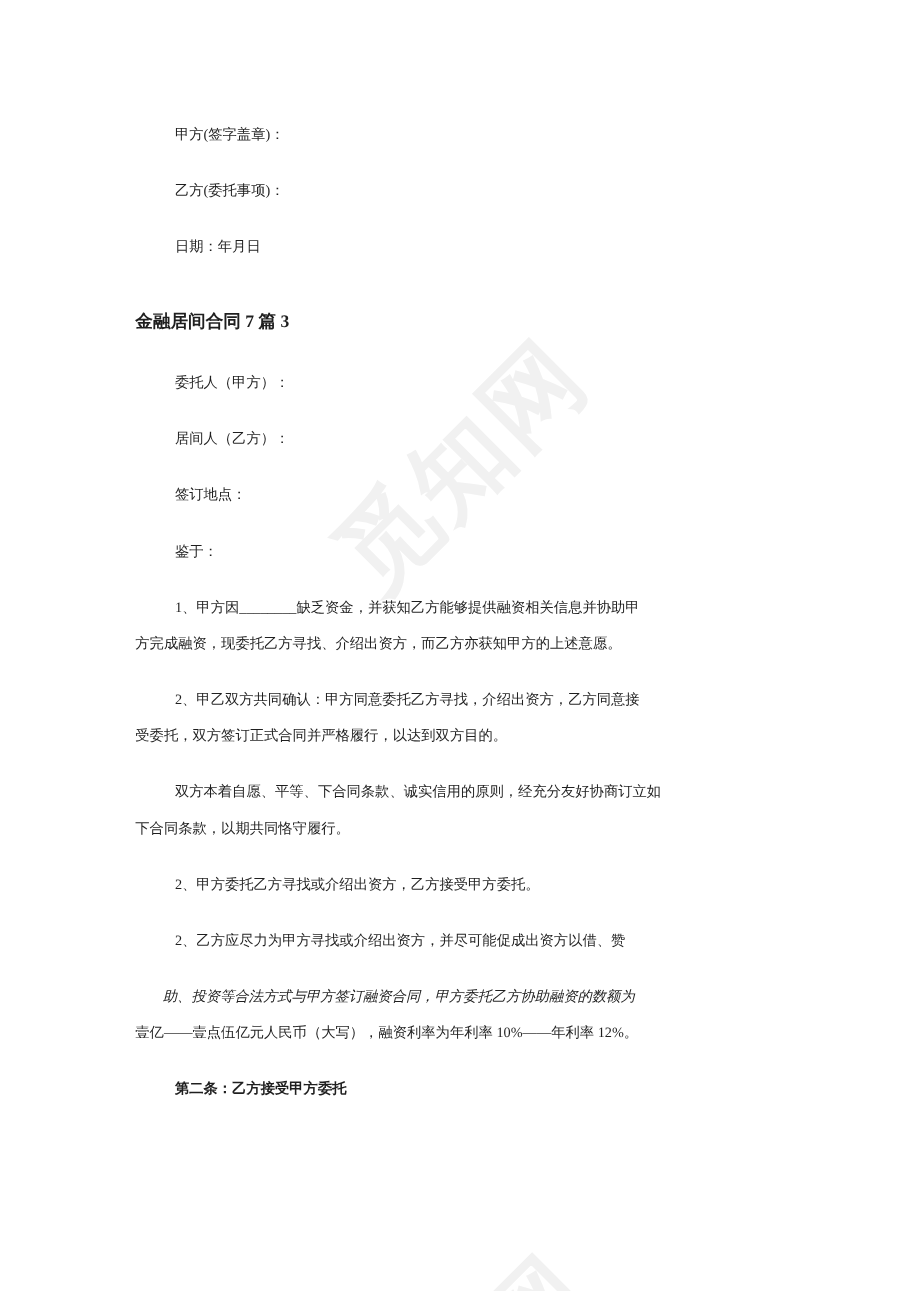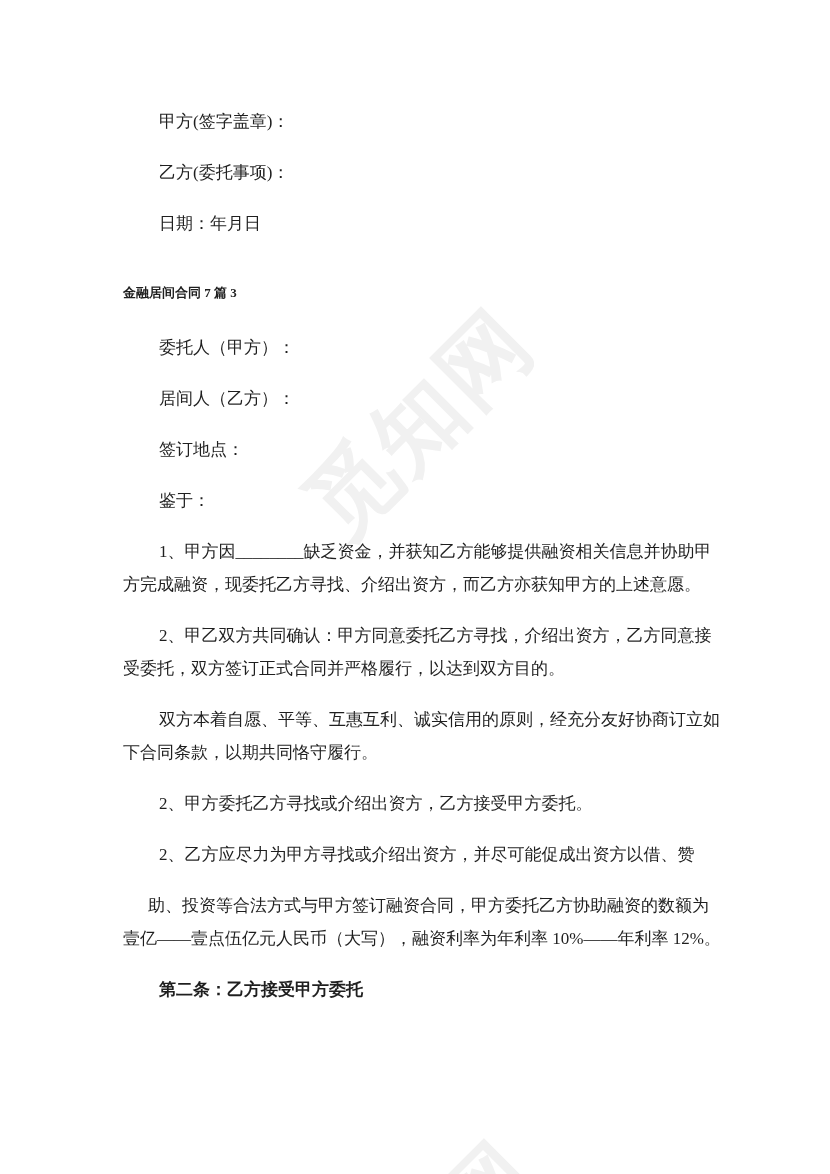--- a/index.html
+++ b/index.html
@@ -27,29 +27,29 @@
   .wm-bottom { left: 285px; top: 1196px; }
   .content {
     position: absolute;
     z-index: 1;
     left: 123px;
     top: 105px;
     width: 584px;
   }
   .blk { margin: 0 0 18px 0; }
   .ln {
-    font-size: 17px;
+    font-size: 13px;
     line-height: 33px;
     white-space: nowrap;
   }
   .ind2  { padding-left: 36px; }
-  .ind15 { padding-left: 25px; }
+  .ind15 { padding-left: 25px; font-style: italic; }
   .b-title .ln {
     font-weight: 700;
-    font-size: 13px;
+    font-size: 16px;
   }
   .b-title { margin: 36px 0 22px 0; }
   .b-heading .ln { font-weight: 700; }
 </style>
 </head>
 <body>
 
 <div class="page" style="color: rgb(31, 31, 31);">
 
   <div class="watermark wm-center" style="color: rgb(241, 241, 241);">觅知网</div>
@@ -93,21 +93,21 @@
       <div class="ln ind2">1、甲方因________缺乏资金，并获知乙方能够提供融资相关信息并协助甲</div>
       <div class="ln">方完成融资，现委托乙方寻找、介绍出资方，而乙方亦获知甲方的上述意愿。</div>
     </div>
 
     <div class="blk b-para">
       <div class="ln ind2">2、甲乙双方共同确认：甲方同意委托乙方寻找，介绍出资方，乙方同意接</div>
       <div class="ln">受委托，双方签订正式合同并严格履行，以达到双方目的。</div>
     </div>
 
     <div class="blk b-para">
-      <div class="ln ind2">双方本着自愿、平等、互惠互利、诚实信用的原则，经充分友好协商订立如</div>
+      <div class="ln ind2">双方本着自愿、平等、下合同条款、诚实信用的原则，经充分友好协商订立如</div>
       <div class="ln">下合同条款，以期共同恪守履行。</div>
     </div>
 
 
     <div class="blk b-para">
       <div class="ln ind2">2、甲方委托乙方寻找或介绍出资方，乙方接受甲方委托。</div>
     </div>
 
     <div class="blk b-para">
       <div class="ln ind2">2、乙方应尽力为甲方寻找或介绍出资方，并尽可能促成出资方以借、赞</div>

